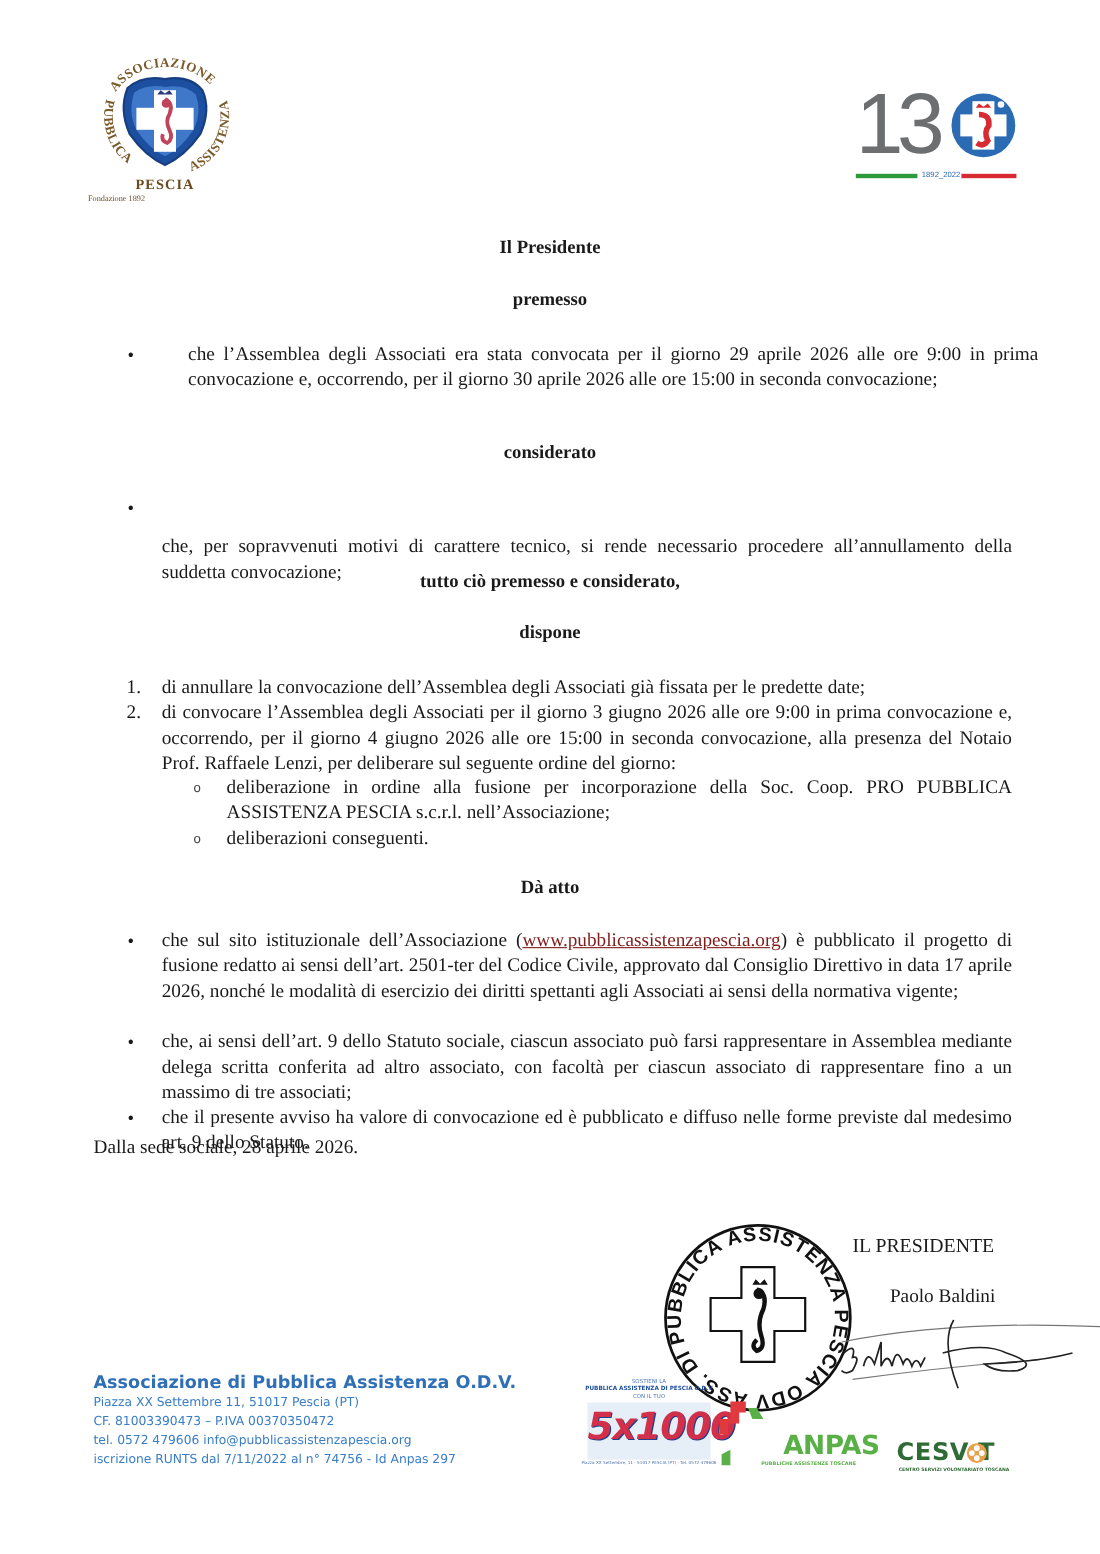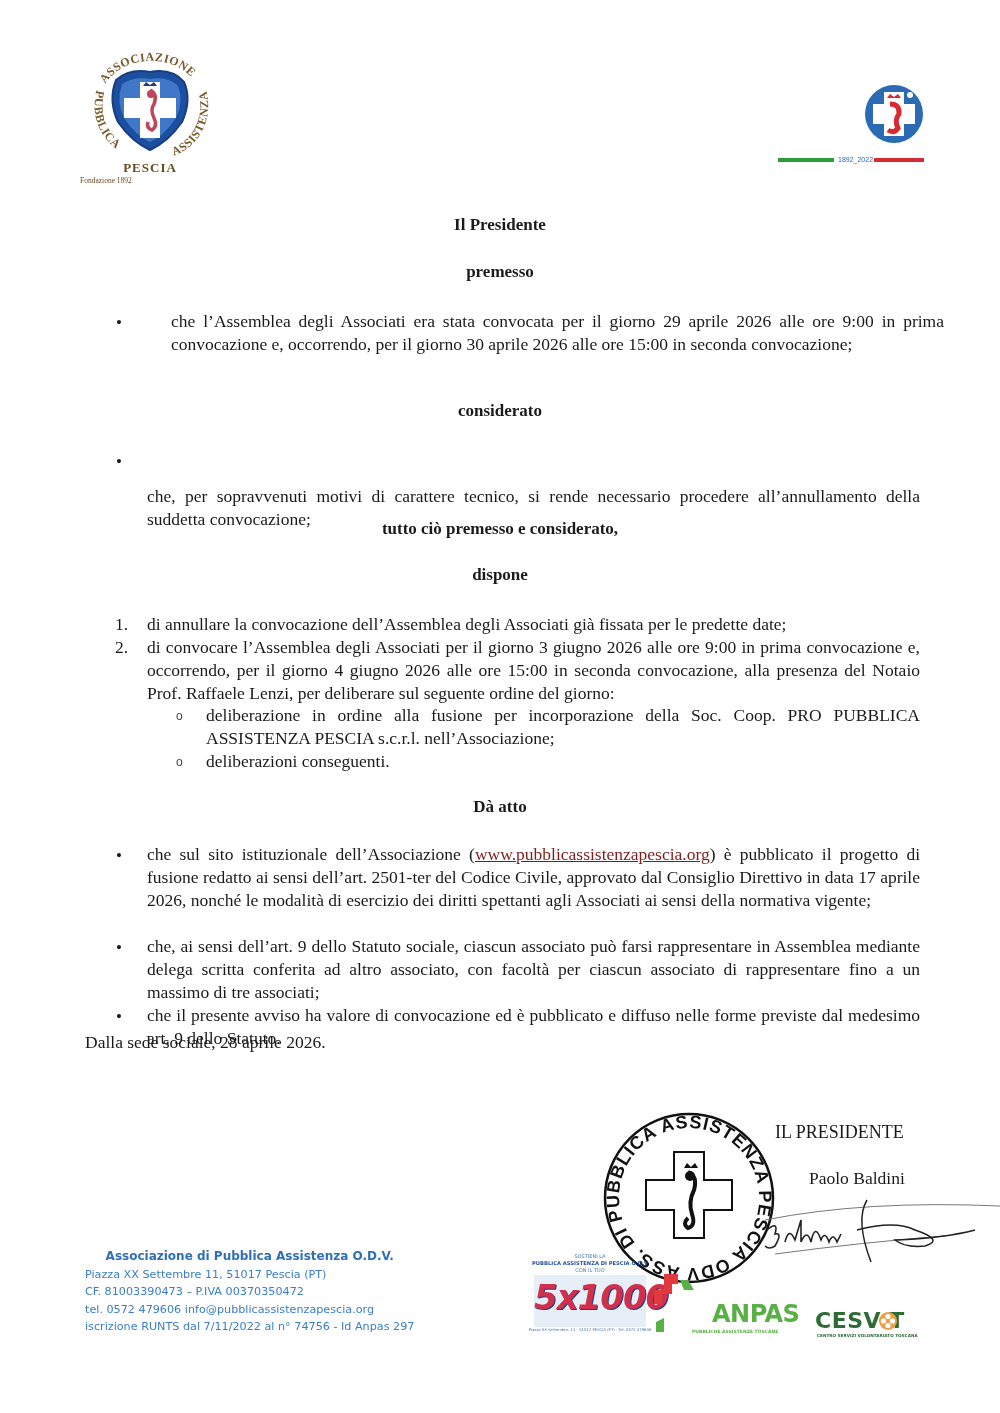--- a/index.html
+++ b/index.html
@@ -31,21 +31,21 @@
     .sig-title { position: absolute; left: 775px; top: 1122px; font-size: 18px; }
     .sig-name { position: absolute; left: 809px; top: 1168px; font-size: 17.5px; }
 
     
     .stamp { position: absolute; left: 600px; top: 1110px; width: 178px; height: 176px; }
 
     .signature { position: absolute; left: 745px; top: 1190px; width: 255px; height: 75px; }
 
     
     .footer { position: absolute; left: 85px; top: 1248px; font-family: "DejaVu Sans", sans-serif; color: #3a7ec6; font-size: 11.2px; line-height: 17.5px; }
-    .footer .org { font-weight: bold; color: #2f6fb6; font-size: 12px; text-align: center; }
+    .footer .org { font-weight: bold; color: #2f6fb6; font-size: 16px; }
 
     .fivex { position: absolute; left: 524px; top: 1253px; width: 132px; height: 82px; }
     .fivex .l1 { position: absolute; left: 0; width: 132px; top: 0; text-align: center; font-family: "DejaVu Sans", sans-serif; font-size: 5px; color: #4a78b8; }
     .fivex .l2 { position: absolute; left: 0; width: 132px; top: 7px; text-align: center; font-family: "DejaVu Sans", sans-serif; font-size: 5.2px; font-weight: bold; color: #1f4f9c; }
     .fivex .l3 { position: absolute; left: 0; width: 132px; top: 14px; text-align: center; font-family: "DejaVu Sans", sans-serif; font-size: 5px; color: #4a78b8; }
     .fivex .box { position: absolute; left: 10px; top: 22px; width: 112px; height: 52px; background: #e6eef8; }
     .fivex .big { position: absolute; left: 10px; top: 24px; width: 112px; text-align: center; font-family: "DejaVu Sans", sans-serif; font-style: italic; font-weight: bold; font-size: 34px; color: #d2304a; letter-spacing: -1px; text-shadow: 1px 1px 0 #1f3f8f; }
     .fivex .addr { position: absolute; left: 0; width: 132px; top: 74px; text-align: center; font-family: "DejaVu Sans", sans-serif; font-size: 3.8px; color: #4a6fa8; }
 
     .anpas { position: absolute; left: 652px; top: 1270px; width: 130px; height: 70px; }
@@ -75,20 +75,21 @@
     <rect x="44" y="60" width="52" height="20" fill="#ffffff"></rect>
     <path d="M 63 48 L 66 44 L 70 47 L 74 44 L 77 48 Z" fill="#2a3a80"></path>
     <path d="M 70 52 Q 78 56 74 66 Q 70 72 74 80 Q 78 88 72 92 Q 66 90 68 84" fill="none" stroke="#c0455a" stroke-width="3.5"></path>
     <circle cx="71" cy="56" r="4" fill="#c0455a"></circle>
   </svg>
   <div class="pescia">PESCIA</div>
   <div class="fond">Fondazione 1892</div>
 </div>
 
 <div class="logo-right">
+  <div class="num">13</div>
   <svg style="position:absolute;left:86px;top:6px;" width="62" height="72" viewBox="0 0 62 72">
     <circle cx="30" cy="36" r="29" fill="#2a6bb3"></circle>
     <rect x="20" y="14" width="20" height="44" fill="#ffffff"></rect>
     <rect x="9" y="26" width="42" height="20" fill="#ffffff"></rect>
     <circle cx="46" cy="17" r="3" fill="#ffffff"></circle>
     <path d="M 23 20 L 26 16 L 30 19 L 34 16 L 37 20 Z" fill="#d72a32"></path>
     <path d="M 26 26 Q 36 26 35 36 Q 30 42 34 50 Q 30 56 24 52" fill="none" stroke="#d72a32" stroke-width="5"></path>
   </svg>
   <div class="bar-g"></div>
   <div class="years">1892_2022</div>

